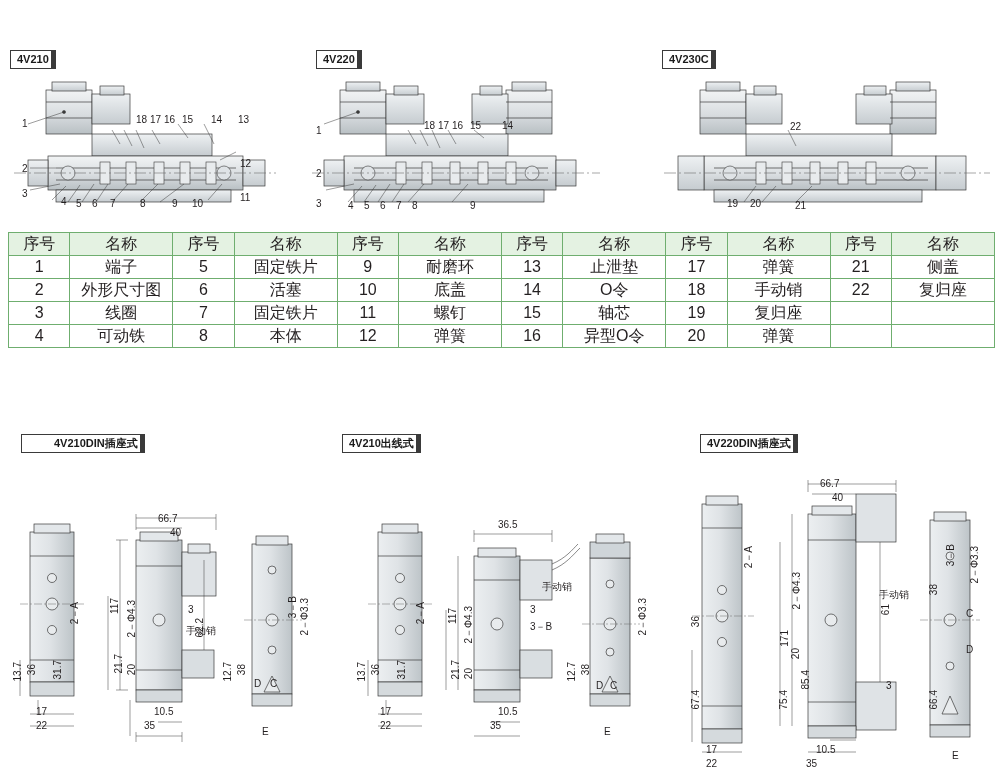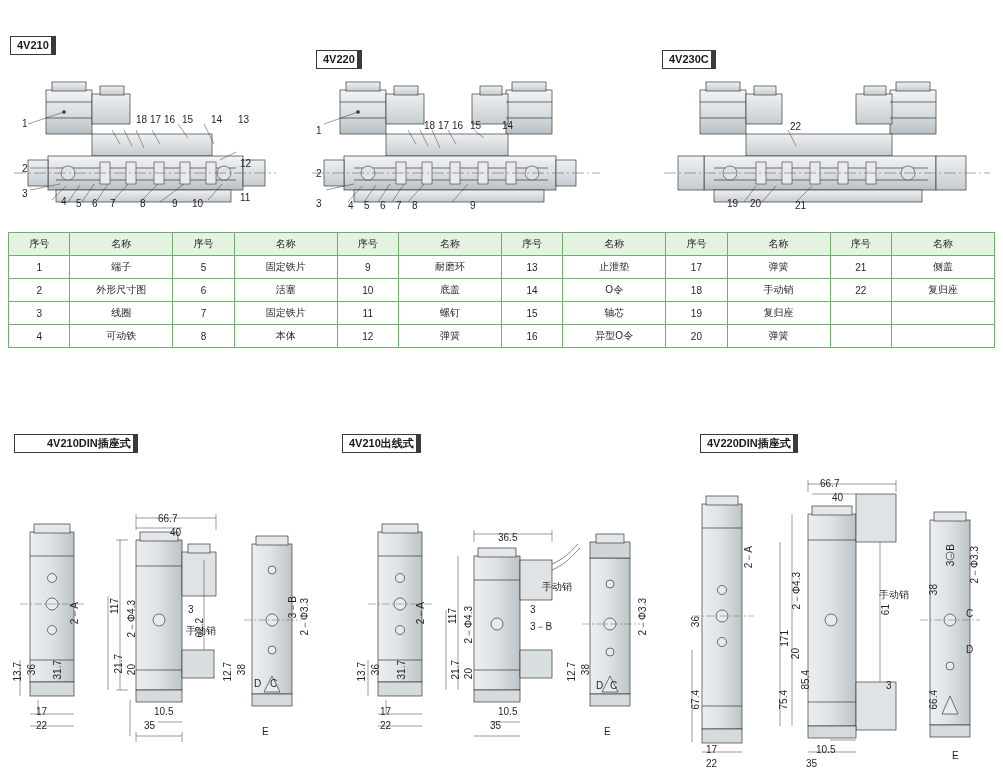--- a/index.html
+++ b/index.html
@@ -40,41 +40,41 @@
   }
 
   
   .dw{position:absolute;}
   .lbl{position:absolute;font-size:10px;color:#231f20;white-space:nowrap;}
   .lbl.v{writing-mode:vertical-rl;transform:rotate(180deg);}
 
   
   table.parts{
     position:absolute;left:8px;top:232px;width:987px;
-    border-collapse:collapse;font-size:10px;
+    border-collapse:collapse;font-size:16px;
   }
   table.parts th,table.parts td{
     border:1px solid #6fae6f;text-align:center;height:22px;padding:0;
     color:#231f20;
   }
   table.parts th{background:#e4f2e2;font-weight:normal;}
   table.parts td{background:#ffffff;}
   table.parts .c-idx{width:52px;}
   table.parts .c-name{width:88px;}
 
   
   svg{display:block;}
 </style>
 </head>
 <body>
 
 <div class="page">
 
 
-  <div class="tag" style="left:10px;top:36px;">4V210</div>
+  <div class="tag" style="left:10px;top:50px;">4V210</div>
   <div class="tag" style="left:316px;top:50px;">4V220</div>
   <div class="tag" style="left:662px;top:50px;">4V230C</div>
 
   <div class="dw" style="left:8px;top:72px;width:290px;height:140px;">
     <svg width="290" height="140" viewBox="0 0 290 140">
       <defs>
         <linearGradient id="g1" x1="0" y1="0" x2="0" y2="1">
           <stop offset="0%" stop-color="#f2f4f5"></stop>
             <stop offset="55%" stop-color="#d9dde0"></stop>
             <stop offset="100%" stop-color="#b9c0c4"></stop>
@@ -342,21 +342,21 @@
         <td>异型O令</td>
         <td>20</td>
         <td>弹簧</td>
         <td></td>
         <td></td>
       </tr>
     </tbody>
   </table>
 
 
-  <div class="tag" style="left:14px;top:434px;padding-left:32px;">4V210DIN插座式</div>
+  <div class="tag" style="left:21px;top:434px;padding-left:32px;">4V210DIN插座式</div>
   <div class="tag" style="left:342px;top:434px;">4V210出线式</div>
   <div class="tag" style="left:700px;top:434px;">4V220DIN插座式</div>
 
   <div class="dw" style="left:8px;top:500px;width:320px;height:260px;">
     <svg width="320" height="260" viewBox="0 0 320 260">
       <defs>
         <linearGradient id="gv" x1="0" y1="0" x2="1" y2="0">
           <stop offset="0%" stop-color="#eceff1"></stop>
             <stop offset="45%" stop-color="#dfe3e6"></stop>
             <stop offset="100%" stop-color="#bdc4c8"></stop>
@@ -490,21 +490,21 @@
         <line x1="230" y1="124" x2="288" y2="124" stroke="#6b6b6b" stroke-width="0.5" stroke-dasharray="8 2 2 2"></line>
         <g stroke="#3a3a3a" stroke-width="0.5">
           <line x1="16" y1="160" x2="16" y2="196"></line>
           <line x1="34" y1="200" x2="34" y2="214"></line>
           <line x1="26" y1="214" x2="70" y2="214"></line>
           <line x1="26" y1="226" x2="70" y2="226"></line>
         </g>
       </g>
     </svg>
   </div>
-  <div class="lbl" style="left:498px;top:532px;">36.5</div>
+  <div class="lbl" style="left:498px;top:519px;">36.5</div>
   <div class="lbl v" style="left:447px;top:608px;">117</div>
   <div class="lbl v" style="left:450px;top:660px;">21.7</div>
   <div class="lbl v" style="left:463px;top:668px;">20</div>
   <div class="lbl v" style="left:462px;top:606px;">2－Φ4.3</div>
   <div class="lbl v" style="left:356px;top:662px;">13.7</div>
   <div class="lbl v" style="left:370px;top:664px;">36</div>
   <div class="lbl v" style="left:396px;top:660px;">31.7</div>
   <div class="lbl" style="left:380px;top:706px;">17</div>
   <div class="lbl" style="left:380px;top:720px;">22</div>
   <div class="lbl" style="left:490px;top:720px;">35</div>

